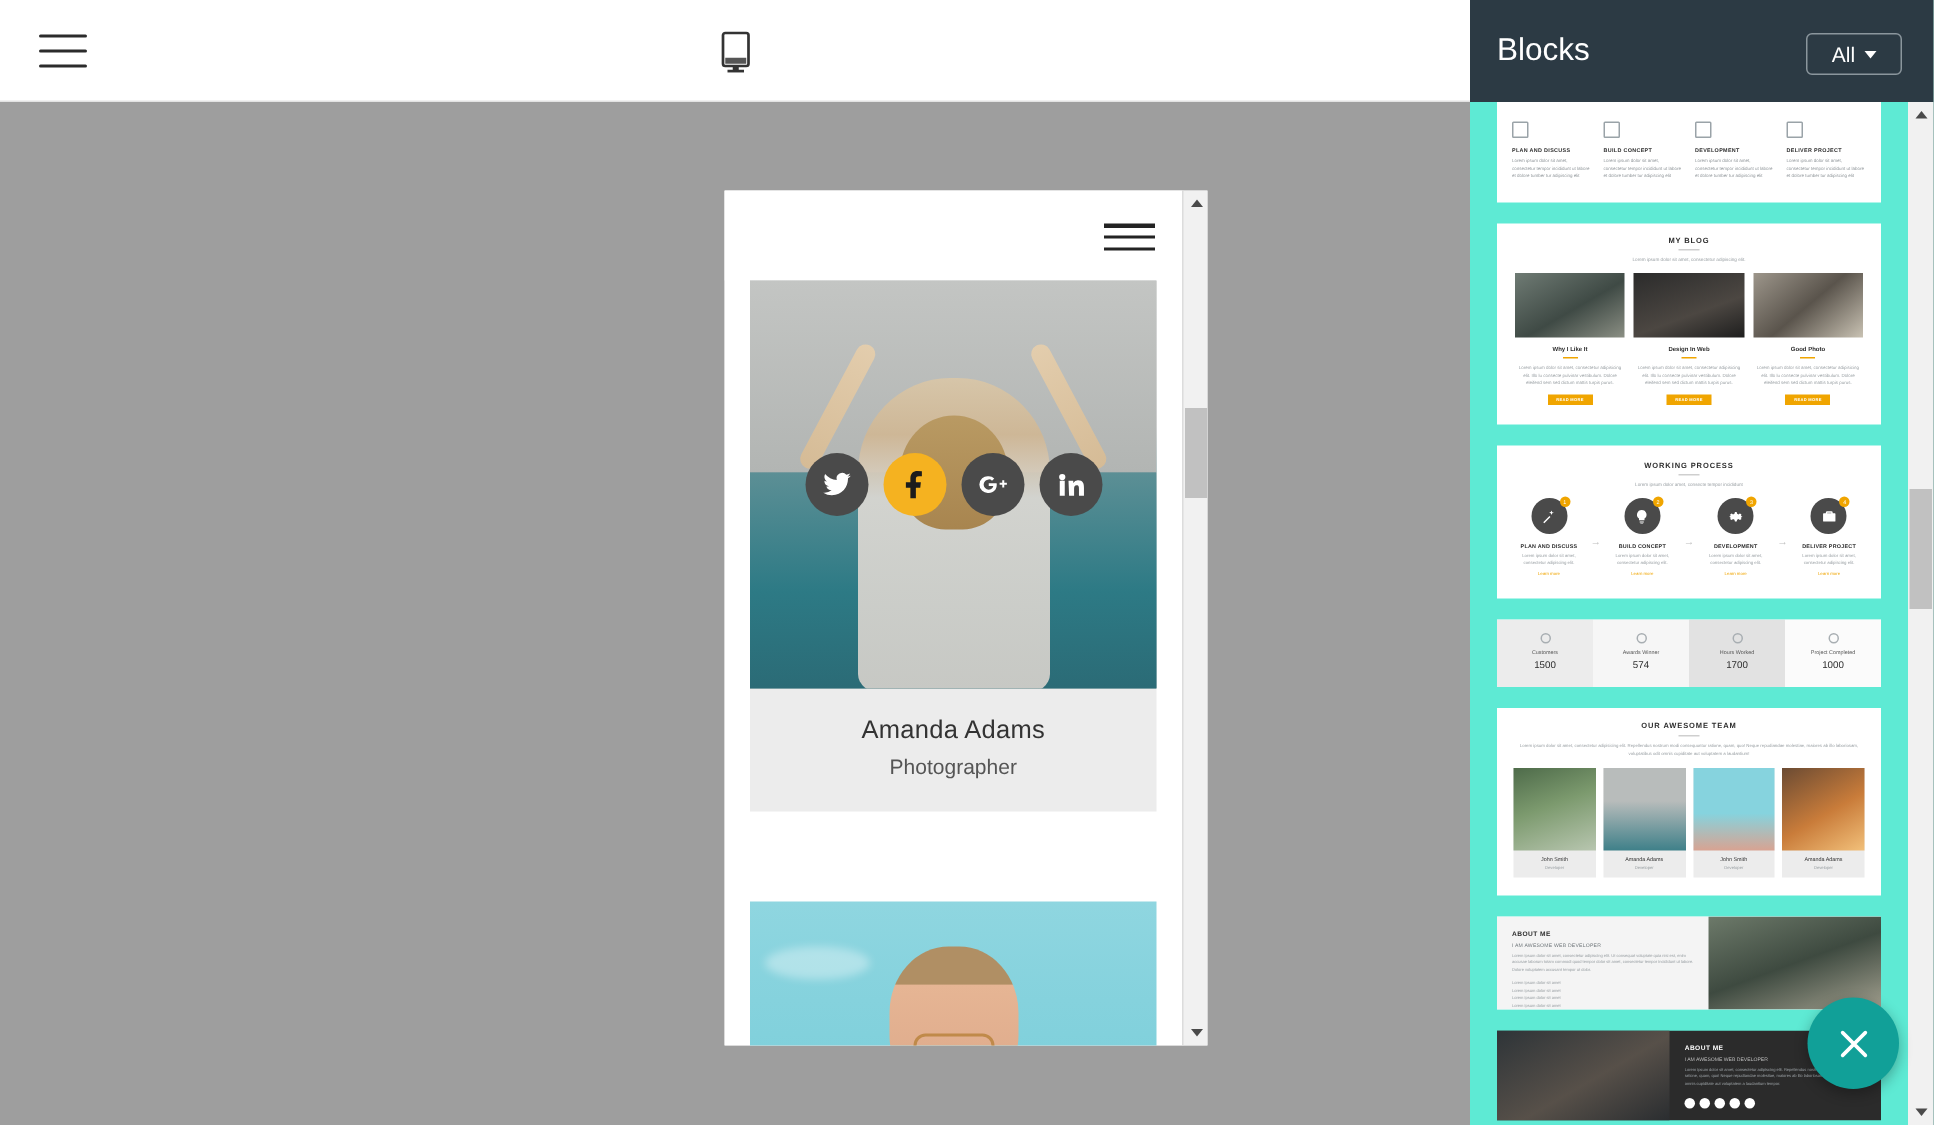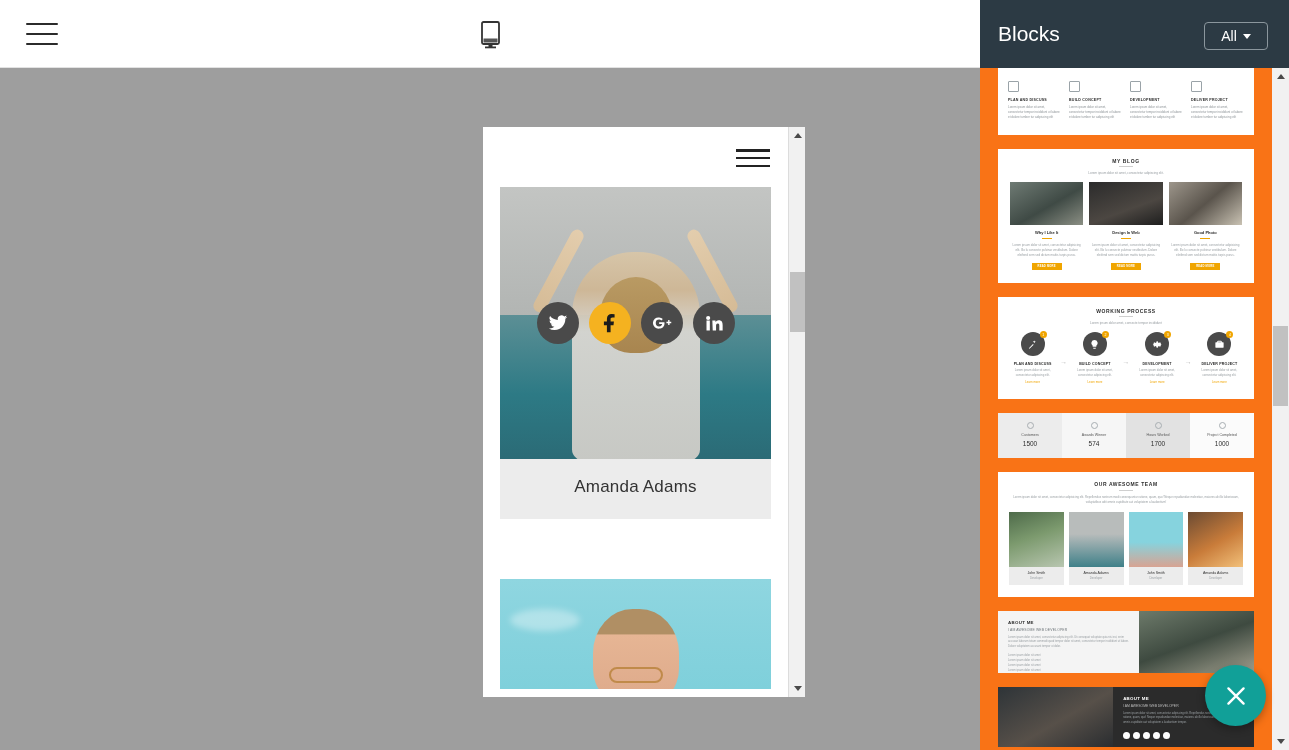--- a/index.html
+++ b/index.html
@@ -123,21 +123,21 @@
   .tri.up { border-bottom: 5px solid #4a4a4a; }
   .tri.down { border-top: 5px solid #4a4a4a; }
   .inner-scroll .thumb {
     position: absolute; left: 1px; top: 145px; width: 15px; height: 60px;
     background: #c1c1c1; cursor: pointer;
   }
 
   
   .blocks-panel {
     position: absolute; right: 0; top: 0; width: 309px; height: 750px;
-    background: #f97316;
+    background: #5eead4;
   }
   .panel-header {
     position: relative; height: 68px; display: flex; align-items: center;
     padding: 0 18px 0 18px; background: #2c3a44;
   }
   .panel-title { color: #ffffff; font-size: 21px; font-weight: 400; }
   .filter-btn {
     position: absolute; right: 21px; top: 22px;
     min-width: 64px; padding: 5px 13px;
     border: 1px solid #8b969d; border-radius: 4px;
@@ -328,20 +328,21 @@
               <div class="social-btn">
                 <svg viewBox="0 0 24 24">
                     <path d="M4.98 3.5A2.5 2.5 0 1 0 5 8.5a2.5 2.5 0 0 0 0-5zM3 9h4v12H3zM10 9h3.8v1.7h.05a4.2 4.2 0 0 1 3.77-2.07c4 0 4.75 2.65 4.75 6.1V21h-4v-5.5c0-1.3 0-3-1.8-3s-2.1 1.4-2.1 2.9V21h-4z"></path>
                   </svg>
               </div>
             </div>
           </div>
 
           <div class="card-caption">
             <div class="card-name">Amanda Adams</div>
+            <div class="card-role">Photographer</div>
           </div>
 
           <div class="next-photo">
             <div class="cloud"></div>
             <div class="head"></div>
             <div class="glasses"></div>
           </div>
         </div>
 
         <div class="inner-scroll">

